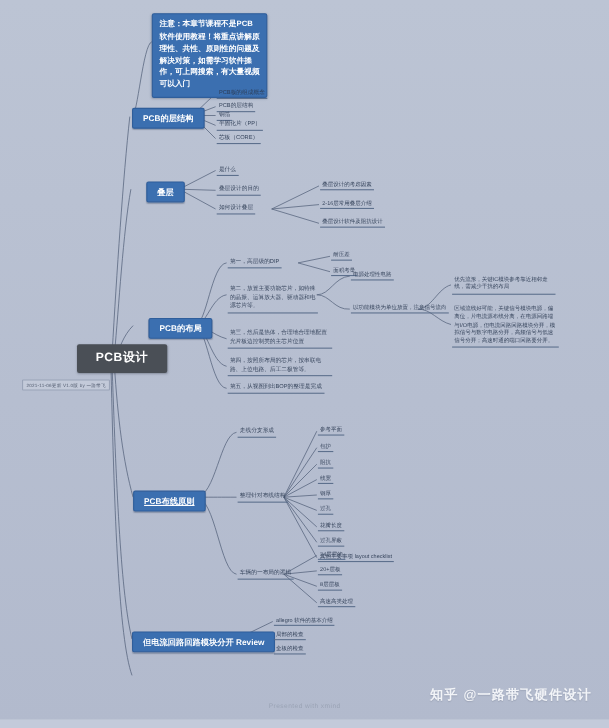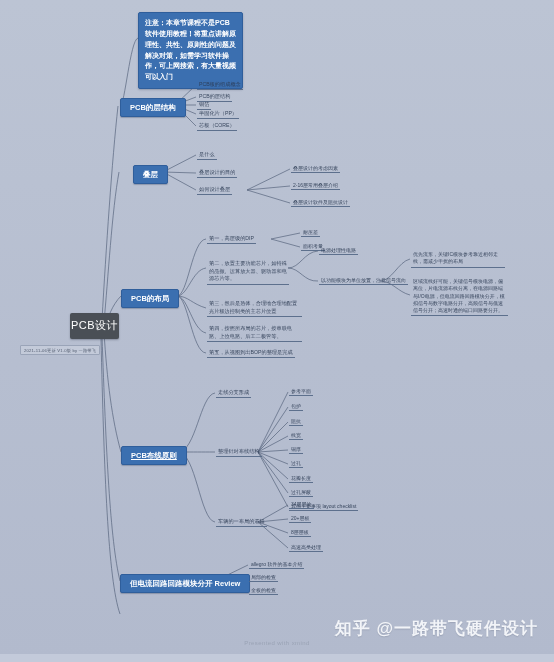--- a/index.html
+++ b/index.html
@@ -23,23 +23,23 @@
   .node {
     position: absolute;
     white-space: nowrap;
     line-height: 1.25;
   }
   
   .central {
     background: #4a4f56;
     color: #ffffff;
     font-size: 11px;
-    font-weight: normal;
+    font-weight: bold;
     letter-spacing: .5px;
-    padding: 6px 1px;
+    padding: 6px 17px;
     border-radius: 2px;
     box-shadow: 0 1px 2px rgba(40,45,60,.35);
   }
   
   .main-topic {
     background: #3b6fb0;
     border: 1px solid #2f5e9b;
     color: #ffffff;
     font-size: 7.5px;
     font-weight: bold;
@@ -91,21 +91,21 @@
     bottom: 16px;
     text-align: center;
     color: #9aa3b5;
     font-size: 6px;
     letter-spacing: .4px;
   }
   .watermark {
     position: absolute;
     right: 16px; bottom: 22px;
     color: #f2f4f8;
-    font-size: 17px;
+    font-size: 12px;
     font-weight: bold;
     letter-spacing: 1px;
     text-shadow: 0 1px 1px rgba(90,100,120,.25);
   }
   .bottom-bar {
     position: absolute;
     left: 0; right: 0; bottom: 0;
     height: 8px;
     background: #c3cada;
   }
@@ -194,21 +194,21 @@
   <div class="node sub" style="left:197px; top:122px;">芯板（CORE）</div>
 
   <div class="node main-topic" style="left:133px; top:165px;">叠层</div>
   <div class="node sub" style="left:197px; top:151px;">是什么</div>
   <div class="node sub" style="left:197px; top:169px;">叠层设计的目的</div>
   <div class="node sub" style="left:197px; top:186px;">如何设计叠层</div>
   <div class="node sub lvl3" style="left:291px; top:165px;">叠层设计的考虑因素</div>
   <div class="node sub lvl3" style="left:291px; top:182px;">2-16层常用叠层介绍</div>
   <div class="node sub lvl3" style="left:291px; top:199px;">叠层设计软件及阻抗设计</div>
 
-  <div class="node main-topic" style="left:121px; top:289px;">PCB的布局</div>
+  <div class="node main-topic" style="left:135px; top:289px;">PCB的布局</div>
   <div class="node sub" style="left:207px; top:235px;">第一，高层级的DIP</div>
   <div class="node sub wrap" style="left:207px; top:260px; width:82px;">第二，放置主要功能芯片，如特殊的晶振、运算放大器、驱动器和电源芯片等。</div>
   <div class="node sub wrap" style="left:207px; top:300px; width:95px;">第三，然后是热体，合理地合理地配置光片板边控制类的主芯片位置</div>
   <div class="node sub wrap" style="left:207px; top:325px; width:95px;">第四，按照所布局的芯片，按串联电路、上位电路、后工二极管等。</div>
   <div class="node sub" style="left:207px; top:349px;">第五，从视图到出BOP的整理是完成</div>
 
   <div class="node sub lvl3" style="left:301px; top:229px;">耐压差</div>
   <div class="node sub lvl3" style="left:301px; top:243px;">面积考量</div>
 
   <div class="node sub lvl3" style="left:319px; top:247px;">电源处理性电路</div>

